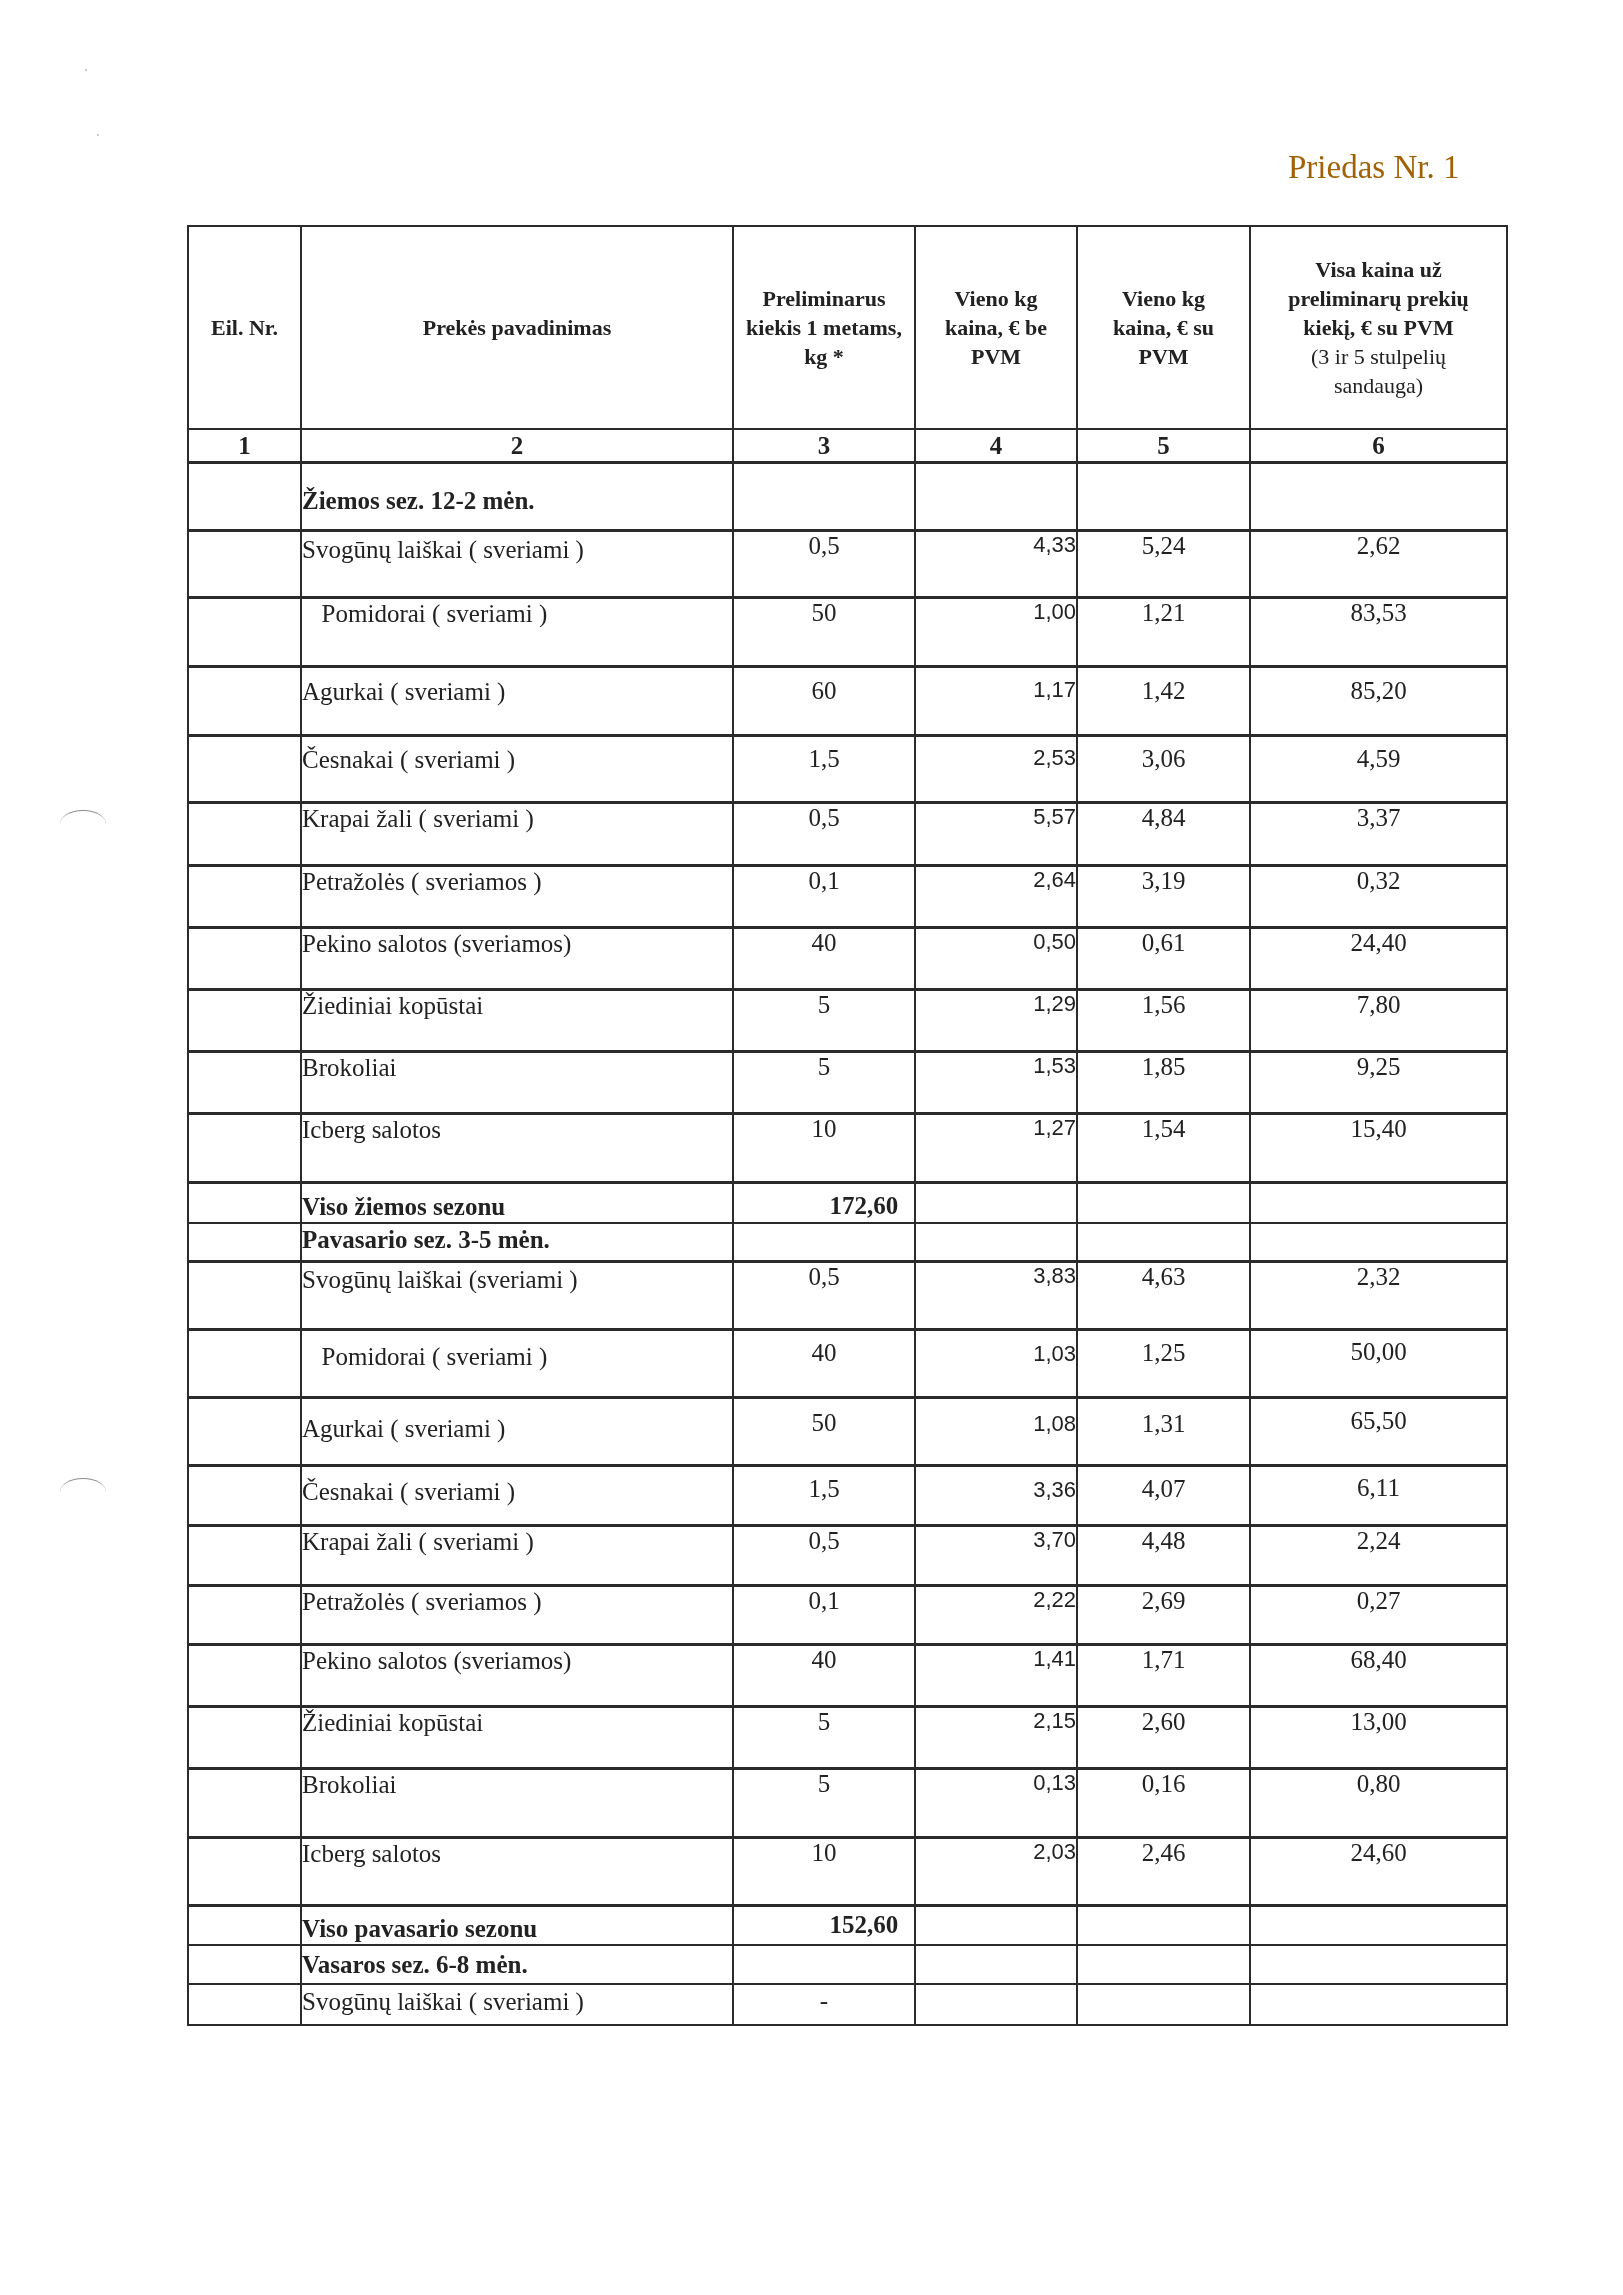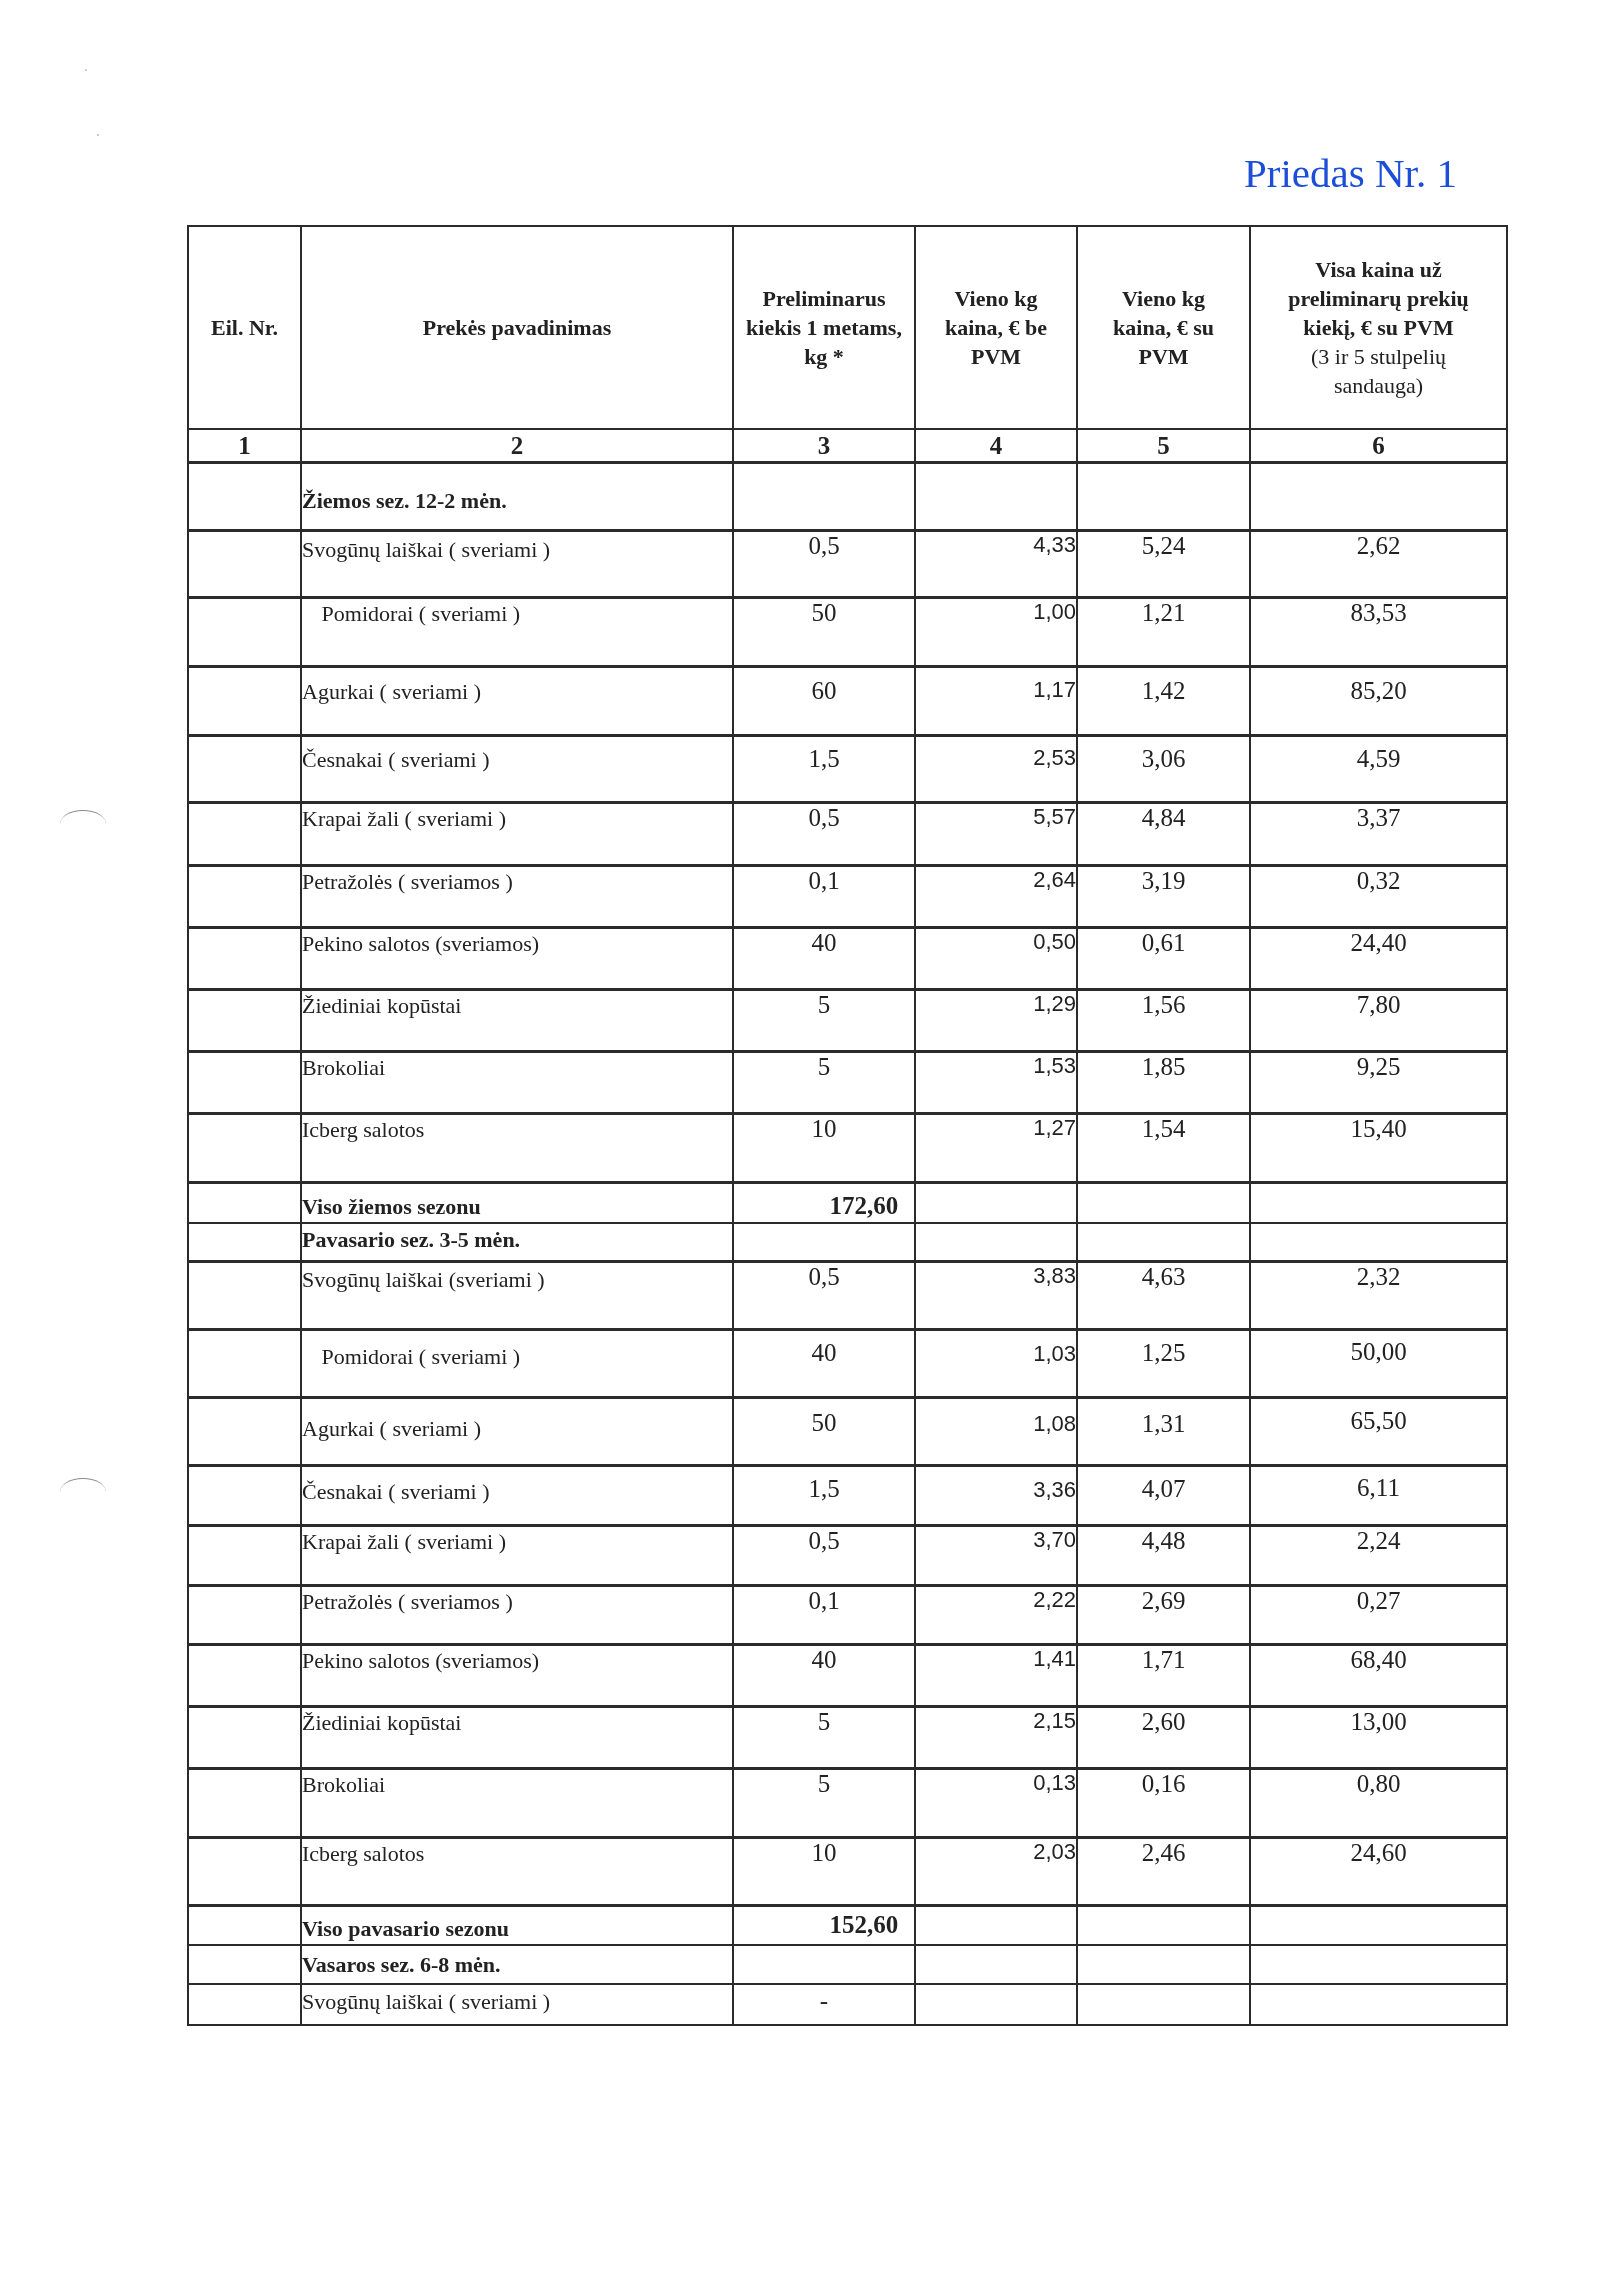--- a/index.html
+++ b/index.html
@@ -1,30 +1,30 @@
 <!DOCTYPE html>
 <html style="font-size:10.5px"><head>
 <meta charset="utf-8">
 <style>
   html, body { margin: 0; padding: 0; background: #ffffff; }
   body { width: 1623px; height: 2295px; position: relative; overflow: hidden;
          font-family: "Liberation Serif", "DejaVu Serif", serif; color: #222; }
-  .annex-title { position: absolute; left: 1244px; top: 149px; font-size: 41px; color: #1d4ed8; }
+  .annex-title { position: absolute; left: 1288px; top: 149px; font-size: 33px; color: #a16207; }
   .scan-mark { position: absolute; width: 46px; height: 13px; border-top: 1.3px solid #8a8a8a;
                border-radius: 50% 50% 0 0 / 100% 100% 0 0; }
   .dot { position: absolute; width: 2px; height: 2px; background: #bbb; border-radius: 50%; }
 
   table.grid { position: absolute; left: 187px; top: 225px; border-collapse: collapse;
                table-layout: fixed; width: 1320px; }
   table.grid td, table.grid th { border: 2px solid #2b2b2b; padding: 0; vertical-align: top; }
   table.grid th { font-weight: bold; font-size: 22px; line-height: 29px; text-align: center;
                   vertical-align: middle; font-family: "Liberation Serif", serif; }
   th .sub { font-weight: normal; }
   tr.colnum td { font-weight: bold; font-size: 25px; text-align: center; vertical-align: middle; height: 31px; }
-  td.name { padding-left: 15.7px; font-size: 22px; line-height: 30px; padding-top: 5.2px; }
+  td.name { padding-left: 15.7px; font-size: 25px; line-height: 30px; padding-top: 5.2px; }
   td.num { font-size: 25px; padding-top: 6.5px; }
   td.qty { text-align: center; padding-right: 13px; }
   td.pbe { text-align: right; padding-right: 17px; font-family: "Liberation Sans", "DejaVu Sans", sans-serif; font-size: 22px; }
   td.psu { text-align: center; padding-right: 26px; }
   td.tot { text-align: center; padding-right: 39px; }
   tr.season td.name, tr.total td.name { font-weight: bold; }
   tr.total td.qty { font-weight: bold; text-align: right; padding-right: 15.7px; border-radius: 19px; }
   tr.thick td { border-top-width: 3.3px; }
 </style>
 </head>

